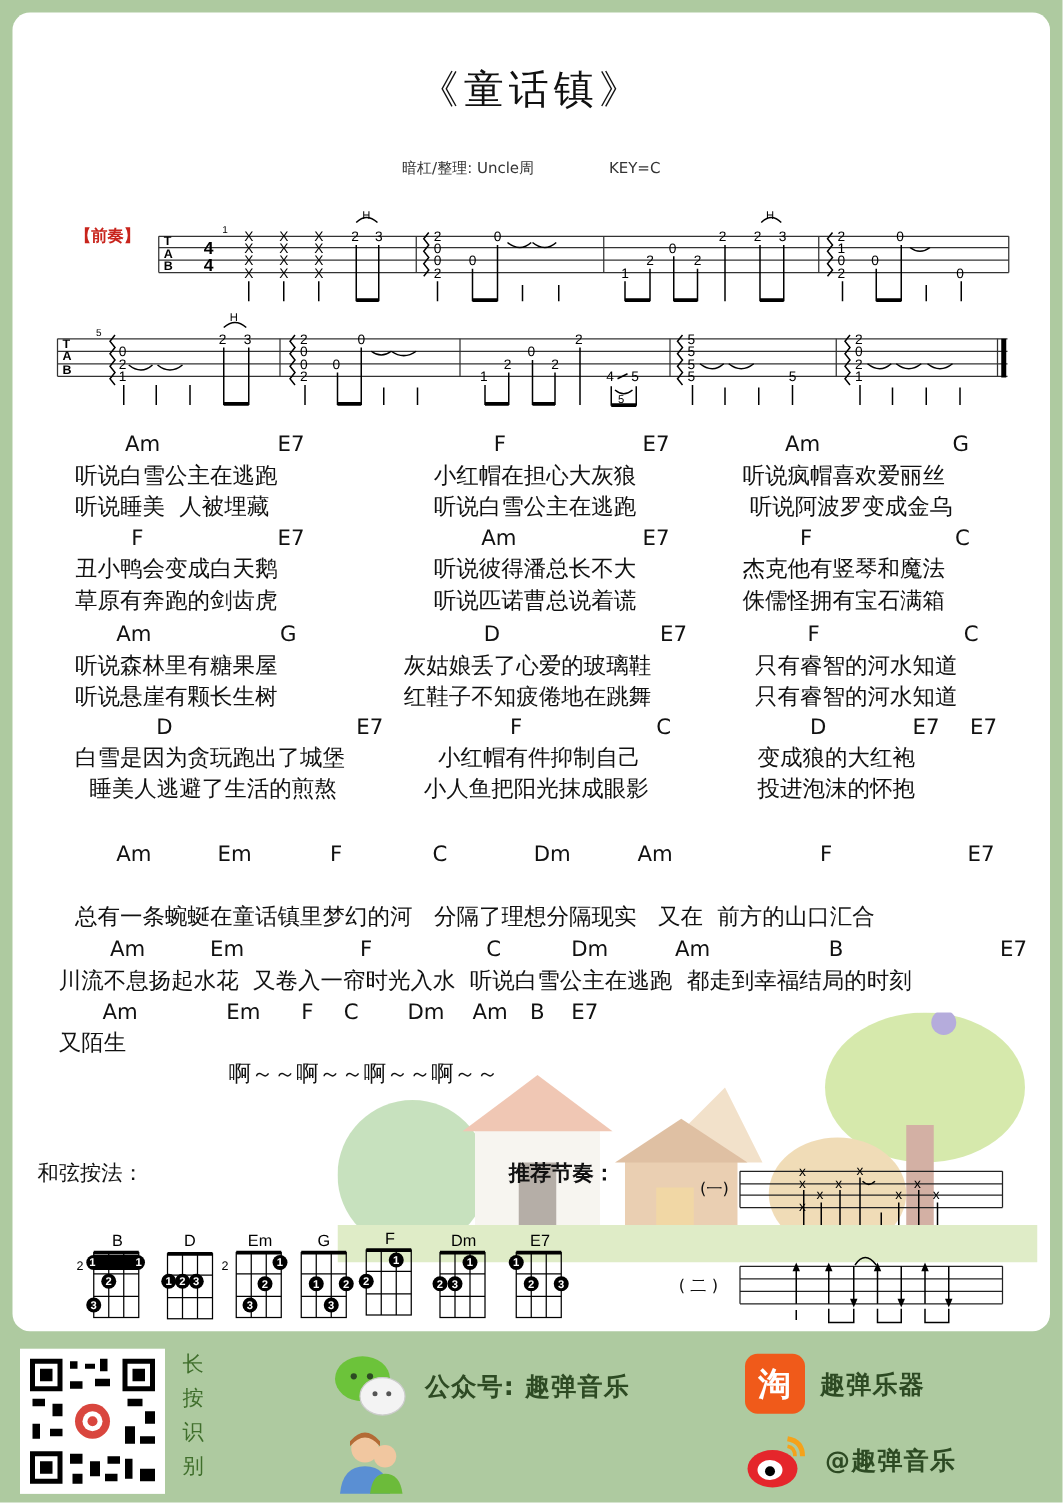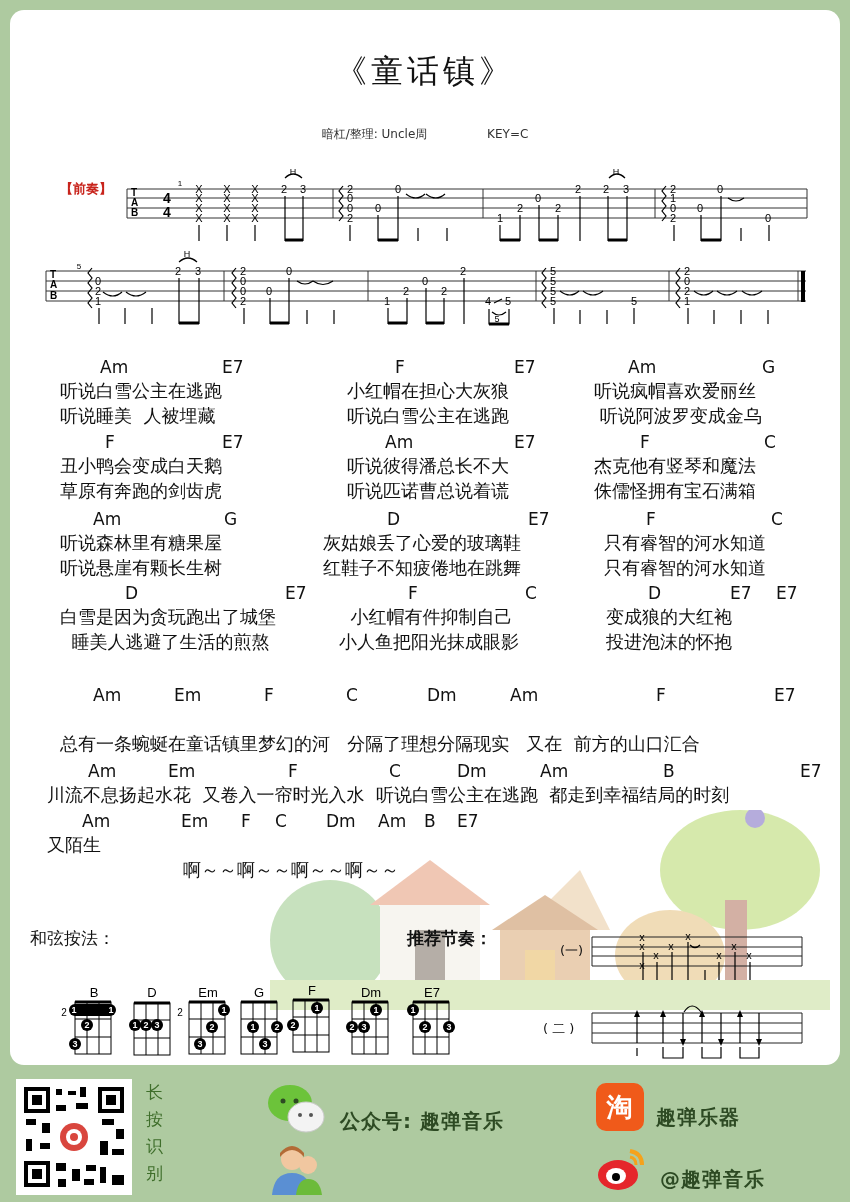--- a/index.html
+++ b/index.html
@@ -11,21 +11,21 @@
   .meta span { margin: 0 28px; }
   .section-label { position: absolute; left: 50px; top: 170px; font-size: 13px; font-weight: bold; color: #c8241c; }
   svg.tab { position: absolute; left: 0; }
   .ch { position: absolute; font-size: 17px; }
   .ly { position: absolute; font-size: 18px; white-space: pre; }
   .decor { position: absolute; left: 260px; top: 800px; width: 560px; height: 200px; opacity: 0.55; }
   .heading2 { position: absolute; font-size: 17px; color: #111; }
   .footer { position: absolute; left: 0; top: 1065px; width: 850px; height: 137px; }
   .qr { position: absolute; left: 16px; top: 14px; width: 116px; height: 116px; background: #fff; }
   .longpress { position: absolute; left: 146px; top: 14px; width: 20px; font-size: 17px; color: #3f6e2b; line-height: 27px; }
-  .social { position: absolute; display: flex; align-items: flex-end; gap: 12px; font-size: 20px; color: #2d4a23; font-weight: bold; letter-spacing: 1px; }
+  .social { position: absolute; display: flex; align-items: center; gap: 12px; font-size: 20px; color: #2d4a23; font-weight: bold; letter-spacing: 1px; }
   .social .ic { width: 48px; height: 48px; border-radius: 10px; display: flex; align-items: center; justify-content: center; }
 </style>
 </head>
 <body>
 
 <div class="sheet">
   <div class="title">《童话镇》</div>
   <div class="meta">
     <span>暗杠/整理: Uncle周</span>
     <span>KEY=C</span>
@@ -425,21 +425,21 @@
         <text x="449" y="1030">3</text>
     </g>
   </svg>
 
   <div class="heading2" style="left:20px; top:917px;">和弦按法：</div>
   <div class="heading2" style="left:397px; top:917px; font-weight:bold;">推荐节奏：</div>
   <div class="heading2" style="left:550px; top:932px; font-size:13px;">(一)</div>
   <div class="heading2" style="left:533px; top:1010px; font-size:13px;">( 二 )</div>
 </div>
 
-<div id="lyrics" style="position:absolute; left:0; top:11px; width:850px; height:1182px; pointer-events:none;">
+<div id="lyrics" style="position:absolute; left:0; top:0; width:850px; height:1182px; pointer-events:none;">
     <div class="ch" style="left: 100px; top: 346px; font-family: &quot;DejaVu Sans&quot;, sans-serif; color: rgb(17, 17, 17);">Am</div>
     <div class="ch" style="left: 222px; top: 346px; font-family: &quot;DejaVu Sans&quot;, sans-serif; color: rgb(17, 17, 17);">E7</div>
     <div class="ly" style="left: 60px; top: 368px; font-family: &quot;DejaVu Sans&quot;, sans-serif; color: rgb(17, 17, 17);">听说白雪公主在逃跑</div>
     <div class="ly" style="left: 60px; top: 393px; font-family: &quot;DejaVu Sans&quot;, sans-serif; color: rgb(17, 17, 17);">听说睡美  人被埋藏</div>
     <div class="ch" style="left: 395px; top: 346px; font-family: &quot;DejaVu Sans&quot;, sans-serif; color: rgb(17, 17, 17);">F</div>
     <div class="ch" style="left: 514px; top: 346px; font-family: &quot;DejaVu Sans&quot;, sans-serif; color: rgb(17, 17, 17);">E7</div>
     <div class="ly" style="left: 347px; top: 368px; font-family: &quot;DejaVu Sans&quot;, sans-serif; color: rgb(17, 17, 17);">小红帽在担心大灰狼</div>
     <div class="ly" style="left: 347px; top: 393px; font-family: &quot;DejaVu Sans&quot;, sans-serif; color: rgb(17, 17, 17);">听说白雪公主在逃跑</div>
     <div class="ch" style="left: 628px; top: 346px; font-family: &quot;DejaVu Sans&quot;, sans-serif; color: rgb(17, 17, 17);">Am</div>
     <div class="ch" style="left: 762px; top: 346px; font-family: &quot;DejaVu Sans&quot;, sans-serif; color: rgb(17, 17, 17);">G</div>

